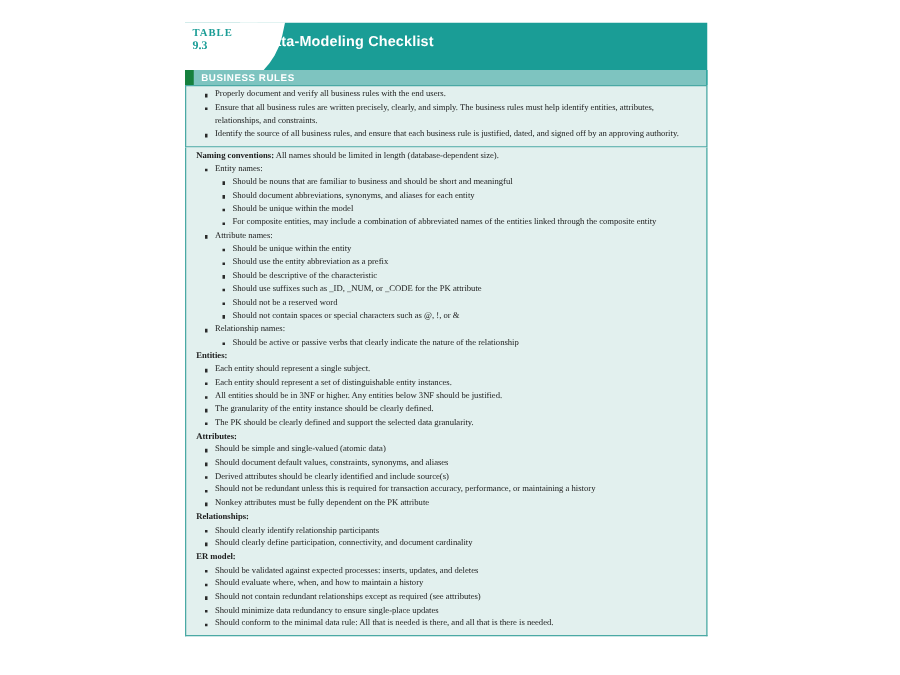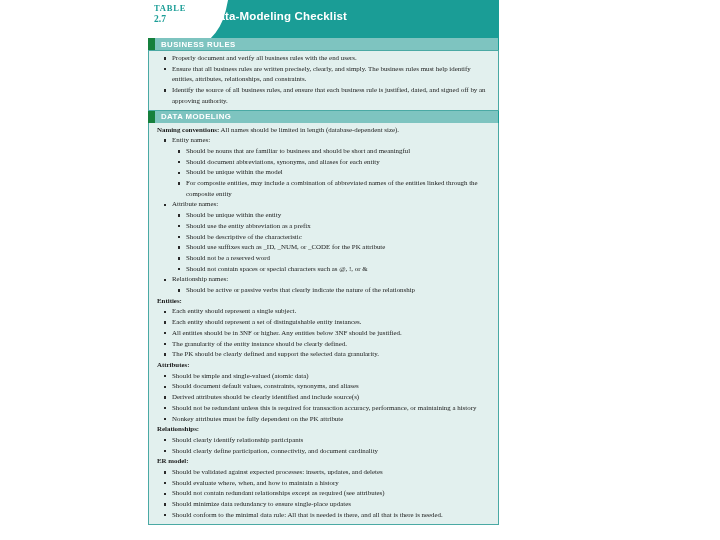--- a/index.html
+++ b/index.html
@@ -21,22 +21,22 @@
     position: absolute;
     left: 0; top: 0;
     width: 720px;
     height: 540px;
   }
 
   
   #table-block {
     position: absolute;
     left: 148px;
-    top: 0;
-    width: 351px;
+    top: 18px;
+    width: 418px;
   }
 
   
   .tbl-header {
     position: relative;
     height: 38px;
     background: #ffffff;
     overflow: hidden;
   }
   .tbl-header-teal {
@@ -185,35 +185,34 @@
 <div id="slide">
 
   <div id="table-block">
 
     <div class="tbl-header">
       <div class="tbl-header-teal"></div>
       <div class="tbl-header-white"></div>
       <div class="tbl-header-curve"></div>
       <div class="tbl-caption">
         <span class="cap-word">TABLE</span>
-        <span class="cap-num">2.7</span>
+        <span class="cap-num">9.3</span>
       </div>
       <div class="tbl-title">Data-Modeling Checklist</div>
     </div>
 
     <div class="band">BUSINESS RULES</div>
     <div class="panel">
       <ul class="lvl" id="list-business-rules">
           <li class="item b1">Properly document and verify all business rules with the end users.</li>
           <li class="item b1">Ensure that all business rules are written precisely, clearly, and simply. The business rules must help identify entities, attributes, relationships, and constraints.</li>
           <li class="item b1">Identify the source of all business rules, and ensure that each business rule is justified, dated, and signed off by an approving authority.</li>
         </ul>
     </div>
 
-    <div class="band">DATA MODELING</div>
     <div class="panel nogap">
       <ul class="lvl" id="list-data-modeling">
           <li class="item head"><span class="lead">Naming conventions:</span><span class="rest"> All names should be limited in length (database-dependent size).</span></li>
           <li class="item b1">Entity names:</li>
           <li class="item b2">Should be nouns that are familiar to business and should be short and meaningful</li>
           <li class="item b2">Should document abbreviations, synonyms, and aliases for each entity</li>
           <li class="item b2">Should be unique within the model</li>
           <li class="item b2">For composite entities, may include a combination of abbreviated names of the entities linked through the composite entity</li>
           <li class="item b1">Attribute names:</li>
           <li class="item b2">Should be unique within the entity</li>

